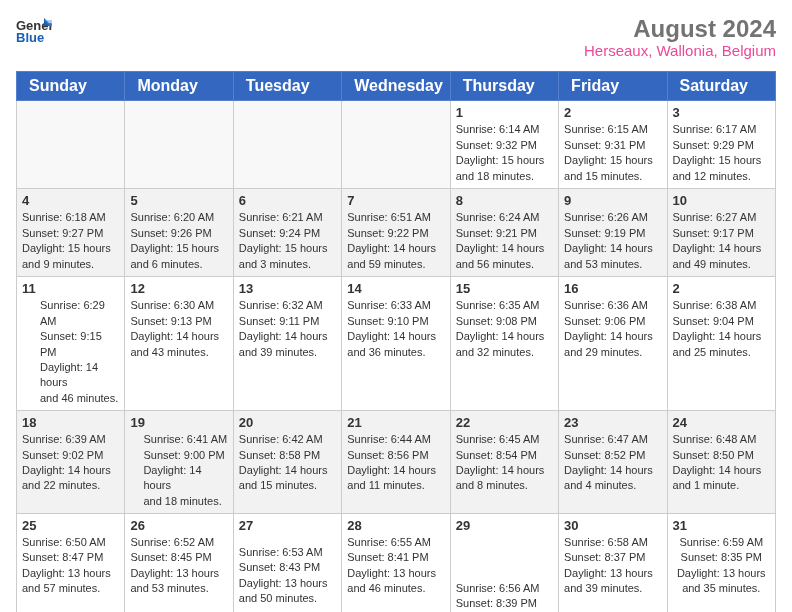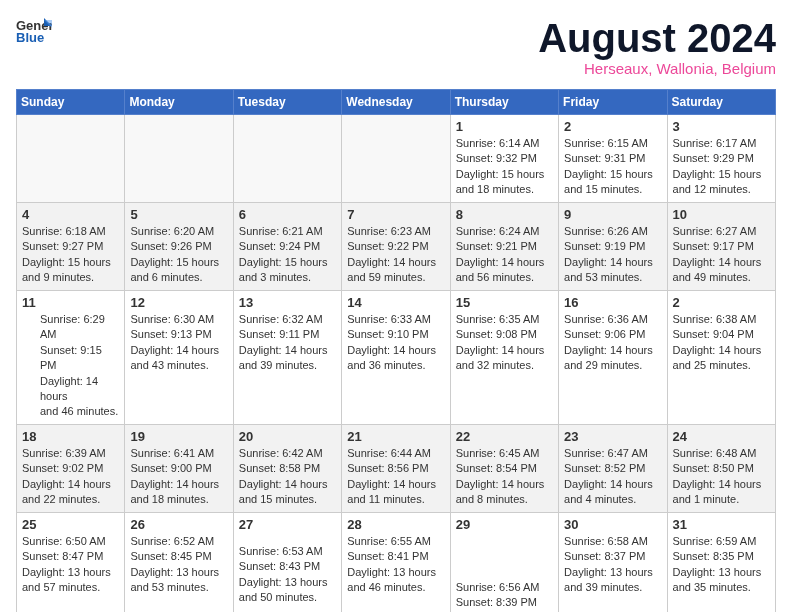--- a/index.html
+++ b/index.html
@@ -20,40 +20,40 @@
       display: flex;
       align-items: center;
       gap: 4px;
     }
     .logo-icon {
       width: 36px;
       height: 28px;
     }
     .title-block { text-align: right; }
     .month-title {
-      font-size: 40px;
+      font-size: 24px;
       font-weight: bold;
-      color: #0f172a;
+      color: #737373;
       line-height: 1.1;
     }
     .subtitle {
       font-size: 15px;
       color: #ec4899;
     }
     table {
       width: 100%;
       border-collapse: collapse;
       table-layout: fixed;
     }
     th {
       background: #3468c0;
       color: #fff;
-      font-size: 12px;
+      font-size: 16px;
       font-weight: bold;
-      padding: 5px 4px;
+      padding: 5px 12px;
       text-align: left;
       border: 1px solid #5580cc;
     }
     td {
       border: 1px solid #ccc;
       vertical-align: top;
       padding: 4px 5px;
       font-size: 10px;
       color: #333;
       height: 88px;
@@ -149,21 +149,21 @@
         </td>
         <td class="shade">
           <span class="day-num">6</span>
           <div class="day-info" style="white-space: pre-line;">Sunrise: 6:21 AM
 Sunset: 9:24 PM
 Daylight: 15 hours
 and 3 minutes.</div>
         </td>
         <td class="shade">
           <span class="day-num">7</span>
-          <div class="day-info" style="white-space: pre-line;">Sunrise: 6:23 AM
+          <div class="day-info" style="white-space: pre-line;">Sunrise: 6:51 AM
 Sunset: 9:22 PM
 Daylight: 14 hours
 and 59 minutes.</div>
         </td>
         <td class="shade">
           <span class="day-num">8</span>
           <div class="day-info" style="white-space: pre-line;">Sunrise: 6:24 AM
 Sunset: 9:21 PM
 Daylight: 14 hours
 and 56 minutes.</div>
@@ -237,21 +237,21 @@
       <tr>
         <td class="shade">
           <span class="day-num">18</span>
           <div class="day-info" style="white-space: pre-line;">Sunrise: 6:39 AM
 Sunset: 9:02 PM
 Daylight: 14 hours
 and 22 minutes.</div>
         </td>
         <td class="shade">
           <span class="day-num">19</span>
-          <div class="day-info" style="white-space: pre-line;">Sunrise: 6:41 AM
+          <div class="day-info" style="white-space: pre-line; margin-left: 13px;">Sunrise: 6:41 AM
 Sunset: 9:00 PM
 Daylight: 14 hours
 and 18 minutes.</div>
         </td>
         <td class="shade">
           <span class="day-num">20</span>
           <div class="day-info" style="white-space: pre-line;">Sunrise: 6:42 AM
 Sunset: 8:58 PM
 Daylight: 14 hours
 and 15 minutes.</div>
@@ -323,20 +323,20 @@
         </td>
         <td>
           <span class="day-num">30</span>
           <div class="day-info" style="white-space: pre-line;">Sunrise: 6:58 AM
 Sunset: 8:37 PM
 Daylight: 13 hours
 and 39 minutes.</div>
         </td>
         <td>
           <span class="day-num">31</span>
-          <div class="day-info" style="white-space: pre-line;">Sunrise: 6:59 AM
+          <div class="day-info" style="white-space: pre-line; text-align: center;">Sunrise: 6:59 AM
 Sunset: 8:35 PM
 Daylight: 13 hours
 and 35 minutes.</div>
         </td>
       </tr>
     </tbody>
 </table>
 
 </body></html>

